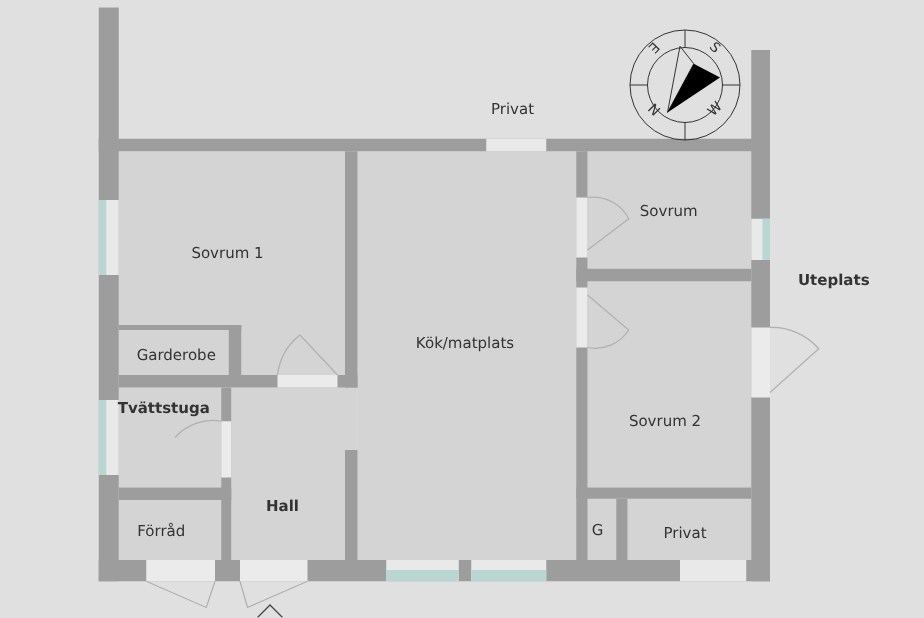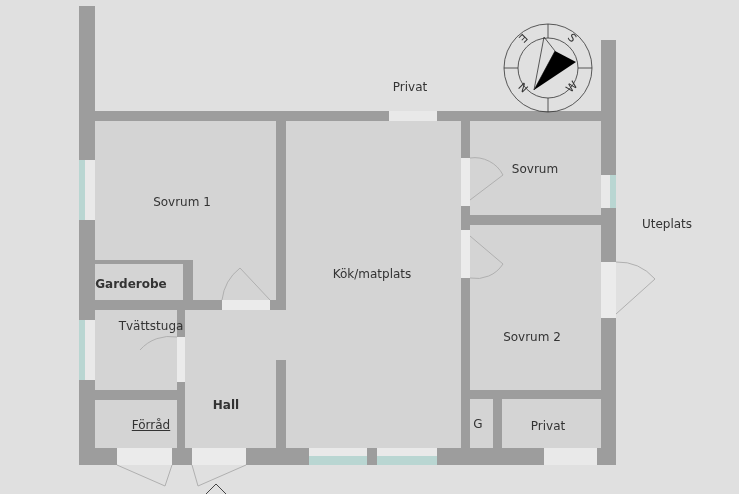--- a/index.html
+++ b/index.html
@@ -93,23 +93,23 @@
   <line x1="79" y1="49" x2="93" y2="49" stroke="#333" stroke-width="0.8"></line>
   <polygon points="45,18 35,71 56,32" fill="none" stroke="#333" stroke-width="0.8"></polygon>
   <polygon points="56,32 77,43 35,71" fill="#000"></polygon>
 </svg>
 <span class="label" style="left:523px;top:88px;transform:translate(-50%,-50%) rotate(45deg);font-size:11px;">N</span>
 <span class="label" style="left:572px;top:38px;transform:translate(-50%,-50%) rotate(45deg);font-size:11px;">S</span>
 <span class="label" style="left:523px;top:38px;transform:translate(-50%,-50%) rotate(135deg);font-size:11px;">E</span>
 <span class="label" style="left:572px;top:87px;transform:translate(-50%,-50%) rotate(-45deg);font-size:11px;">W</span>
 
 <span class="label" style="left:410px;top:87px;">Privat</span>
-<span class="label" style="left:667px;top:224px;">Uteplats</span>
+<span class="label" style="left:667px;top:224px;font-weight:bold;">Uteplats</span>
 <span class="label" style="left:182px;top:202px;text-align:right;">Sovrum 1</span>
-<span class="label" style="left:131px;top:284px;font-weight:bold;">Garderobe</span>
-<span class="label" style="left:151px;top:326px;">Tvättstuga</span>
-<span class="label" style="left:151px;top:425px;text-decoration:underline;">Förråd</span>
+<span class="label" style="left:141px;top:284px;">Garderobe</span>
+<span class="label" style="left:131px;top:326px;font-weight:bold;">Tvättstuga</span>
+<span class="label" style="left:129px;top:425px;">Förråd</span>
 <span class="label" style="left:226px;top:405px;font-weight:bold;">Hall</span>
 <span class="label" style="left:372px;top:274px;">Kök/matplats</span>
 <span class="label" style="left:535px;top:169px;">Sovrum</span>
 <span class="label" style="left:532px;top:337px;">Sovrum 2</span>
 <span class="label" style="left:478px;top:424px;">G</span>
 <span class="label" style="left:548px;top:426px;">Privat</span>
 
 </body></html>

